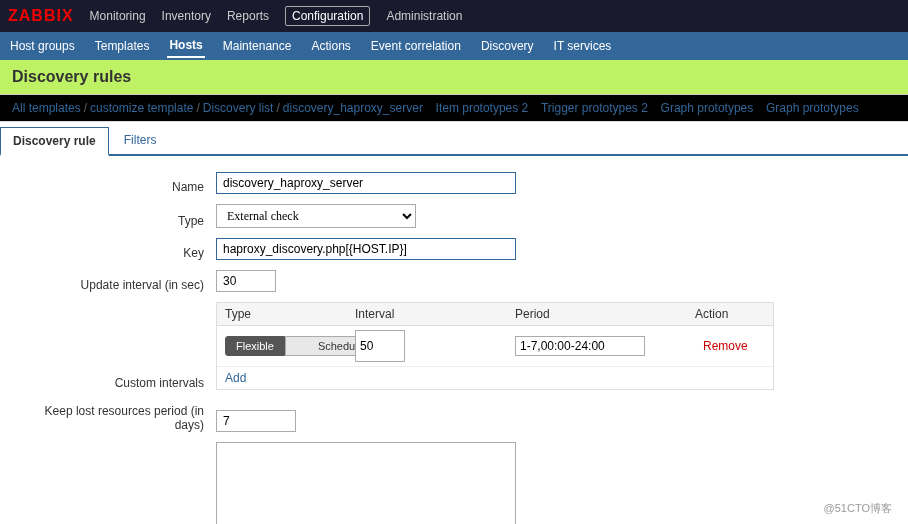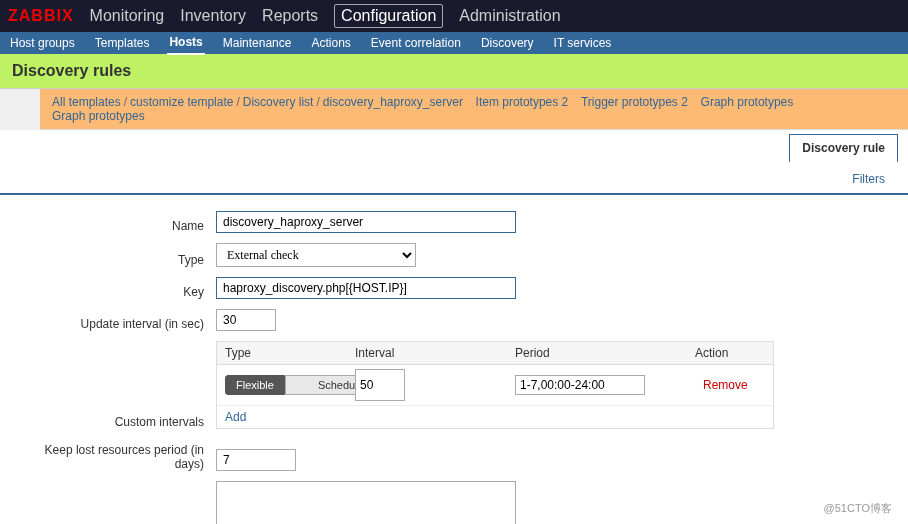--- a/index.html
+++ b/index.html
@@ -1,38 +1,38 @@
 <!DOCTYPE html>
 <html><head>
   <meta charset="utf-8">
   <style>
     * { margin: 0; padding: 0; box-sizing: border-box; }
     body { font-family: Arial, sans-serif; font-size: 12px; background: #f0f0f0; width: 908px; }
 
     
     .top-nav { background: #1a1a2e; display: flex; align-items: center; height: 32px; padding: 0 8px; }
     .logo { color: #e00; font-weight: bold; font-size: 16px; margin-right: 16px; letter-spacing: 1px; }
-    .top-nav a { color: #ccc; text-decoration: none; font-size: 16px; margin-right: 16px; }
+    .top-nav a { color: #ccc; text-decoration: none; font-size: 12px; margin-right: 16px; }
     .top-nav a.active { color: #fff; border: 1px solid #aaa; padding: 2px 6px; border-radius: 2px; }
 
     
-    .second-nav { background: #336699; display: flex; align-items: center; height: 22px; padding: 0 8px; }
+    .second-nav { background: #336699; display: flex; align-items: center; height: 28px; padding: 0 8px; }
     .second-nav a { color: #fff; text-decoration: none; font-size: 12px; margin-right: 16px; padding: 4px 2px; }
     .second-nav a.active { color: #fff; font-weight: bold; border-bottom: 2px solid #fff; }
 
     
     .page-title { background: #bef264; padding: 8px 12px; font-size: 16px; font-weight: bold; color: #333; border-bottom: 1px solid #ccc; }
 
     
-    .breadcrumb { background: #fdba74; padding: 6px 12px; font-size: 12px; border-bottom: 1px solid #ddd; display: flex; align-items: center; flex-wrap: wrap; gap: 0; margin-left: 40px; }
+    .breadcrumb { background: #000000; padding: 6px 12px; font-size: 12px; border-bottom: 1px solid #ddd; display: flex; align-items: center; flex-wrap: wrap; gap: 0; }
     .breadcrumb a { color: #336699; text-decoration: none; }
     .breadcrumb span { color: #666; margin: 0 3px; }
 
     
-    .tabs { background: #fff; padding: 0 8px; border-bottom: 2px solid #336699; display: flex; align-items: flex-end; flex-direction: column; }
+    .tabs { background: #fff; padding: 0 0; border-bottom: 2px solid #336699; display: flex; align-items: flex-end; }
     .tab { padding: 6px 12px; cursor: pointer; font-size: 12px; color: #336699; border: 1px solid transparent; margin-right: 2px; margin-top: 4px; text-decoration: none; }
     .tab.active { background: #fff; border: 1px solid #336699; border-bottom: 2px solid #fff; color: #333; font-weight: bold; margin-bottom: -2px; }
 
     
     .content { background: #fff; padding: 16px; }
     .form-row { display: flex; align-items: flex-end; margin-bottom: 10px; }
     .form-label { width: 200px; text-align: right; padding-right: 12px; padding-top: 4px; color: #333; font-size: 12px; flex-shrink: 0; }
     .form-field { flex: 1; }
     .form-input { border: 1px solid #aaa; padding: 3px 6px; font-size: 12px; width: 300px; background: #fff; }
     .form-input.highlighted { border-color: #336699; }

